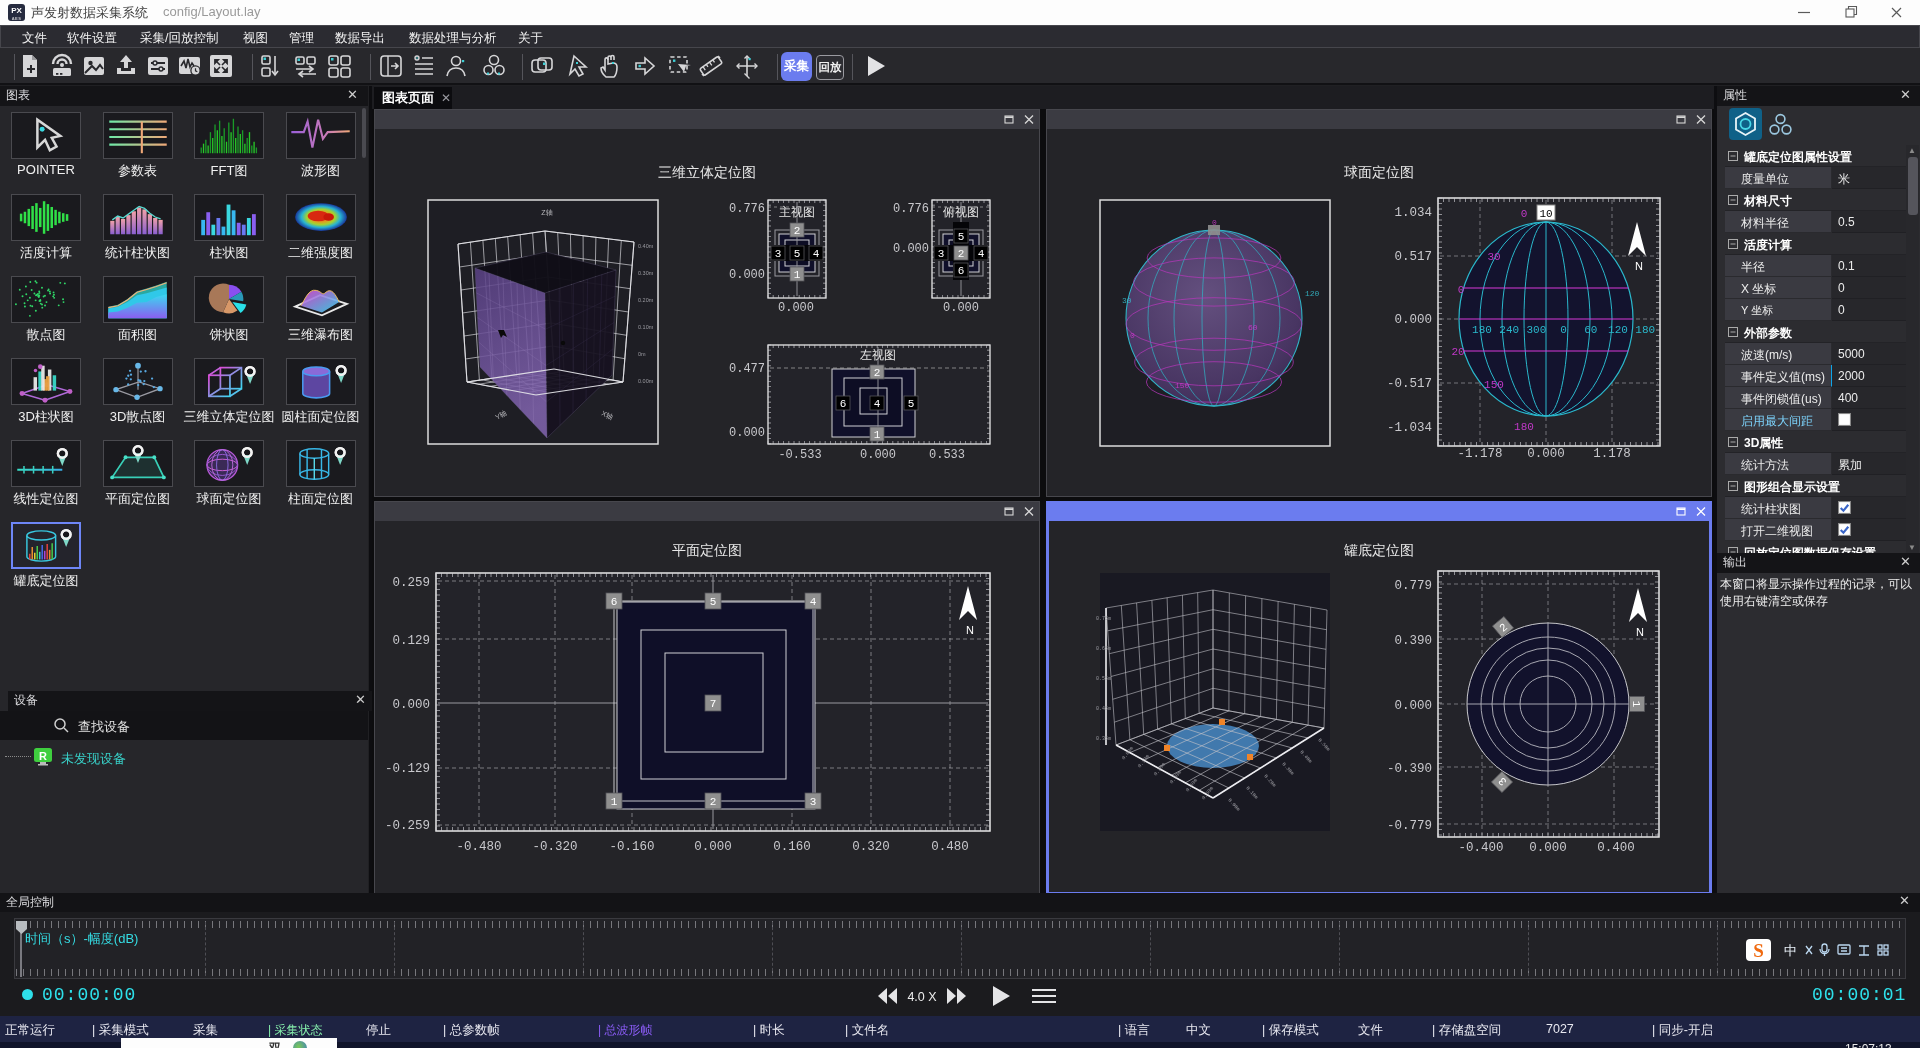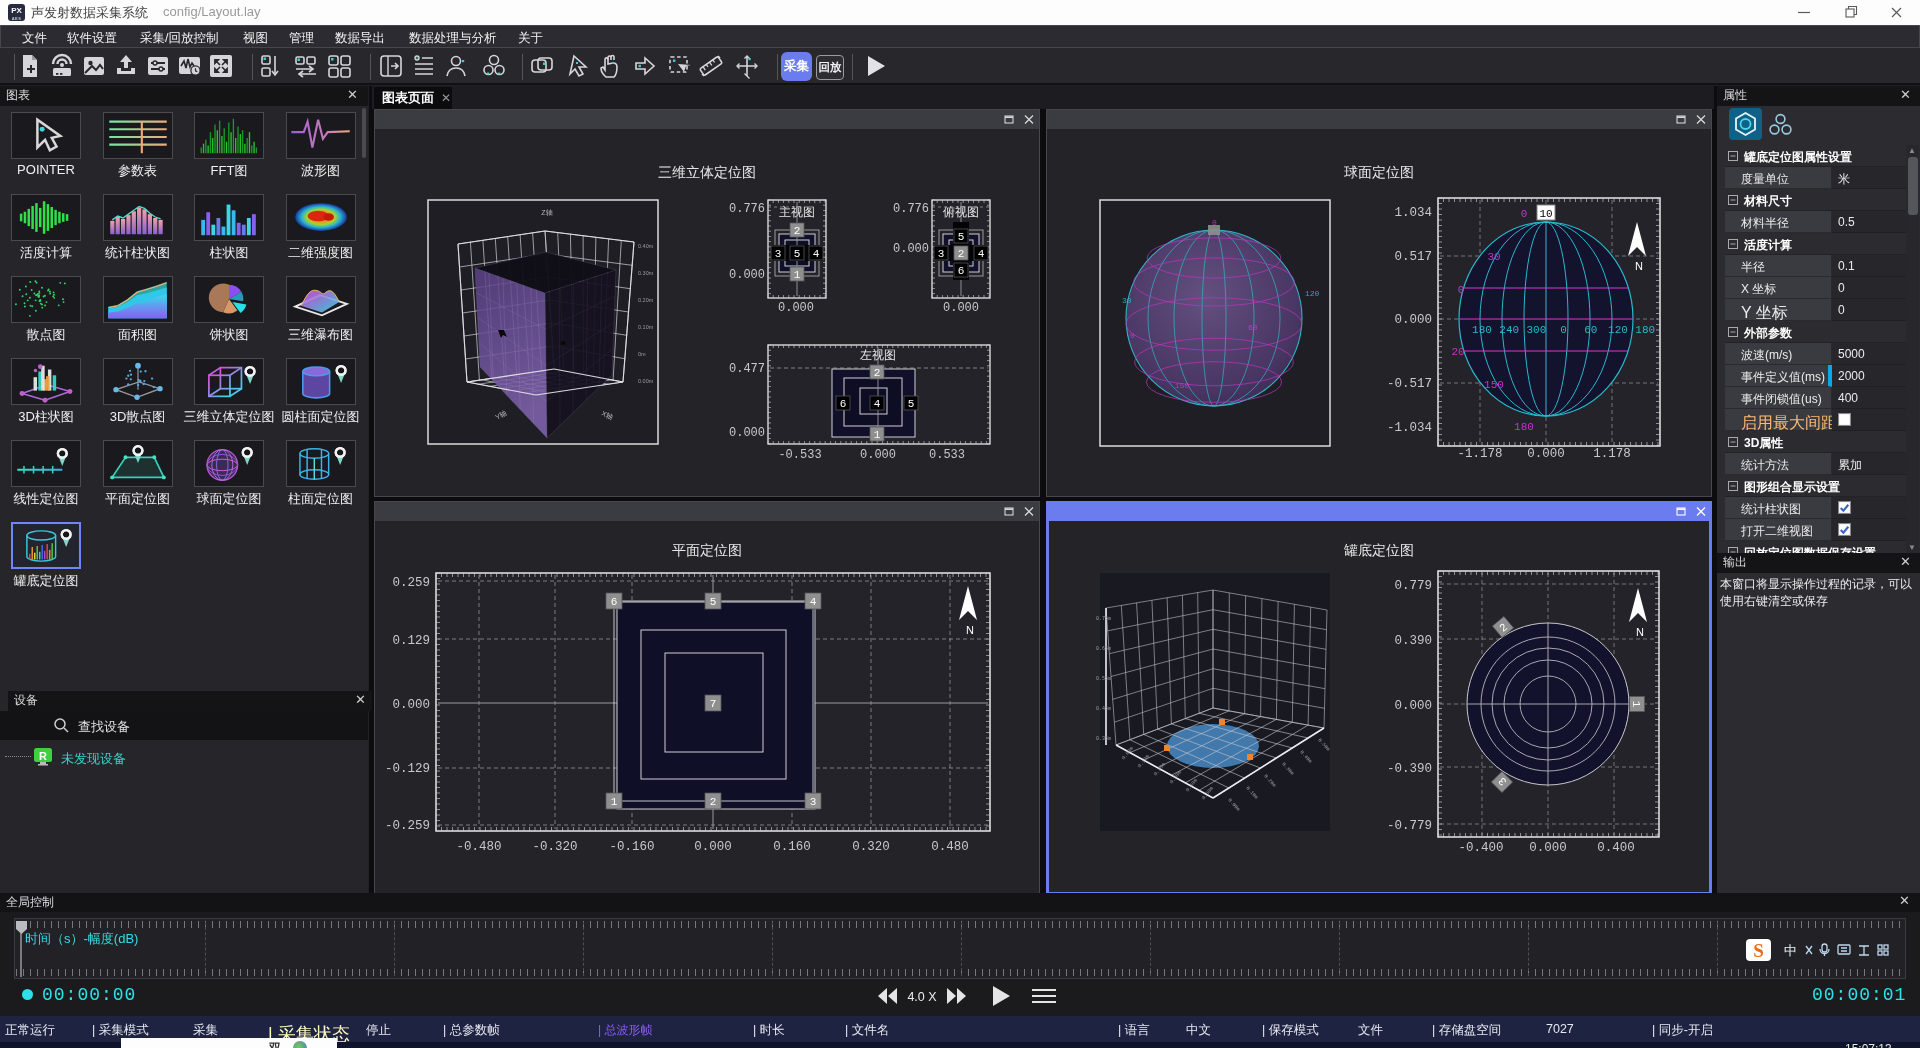--- a/index.html
+++ b/index.html
@@ -2011,52 +2011,52 @@
 <div class="abs" style="left:1832px;top:255px;width:74px;height:22px;background:#27272b;border-bottom:1px solid #202024">
 <div class="abs" style="left:6px;top:4px;font-size:12px;color:#ececec">0.1</div>
         </div>
         <div class="abs" style="left:1725px;top:277px;width:107px;height:22px;background:#3a3a41;border-bottom:1px solid #2a2a2e;border-right:1px solid #2a2a2e">
 <div class="abs" style="left:16px;top:4px;font-size:12px;color:#ececec;white-space:nowrap">X 坐标</div>
         </div>
 <div class="abs" style="left:1832px;top:277px;width:74px;height:22px;background:#27272b;border-bottom:1px solid #202024">
 <div class="abs" style="left:6px;top:4px;font-size:12px;color:#ececec">0</div>
         </div>
         <div class="abs" style="left:1725px;top:299px;width:107px;height:22px;background:#3a3a41;border-bottom:1px solid #2a2a2e;border-right:1px solid #2a2a2e">
-<div class="abs" style="left:16px;top:4px;font-size:16px;color:#ececec;white-space:nowrap">Y 坐标</div>
+<div class="abs" style="left:16px;top:4px;font-size:11px;color:#ececec;white-space:nowrap">Y 坐标</div>
         </div>
 <div class="abs" style="left:1832px;top:299px;width:74px;height:22px;background:#27272b;border-bottom:1px solid #202024">
 <div class="abs" style="left:6px;top:4px;font-size:12px;color:#ececec">0</div>
         </div>
         <div class="abs" style="left:1725px;top:321px;width:181px;height:22px;background:#2c2c30;border-bottom:1px solid #232327">
 <svg class="abs" style="left:3px;top:6px" width="10" height="10" viewBox="0 0 10 10">
             <rect x="0.5" y="0.5" width="9" height="9" fill="none" stroke="#aaa"></rect>
             <line x1="2.5" y1="5" x2="7.5" y2="5" stroke="#aaa"></line>
           </svg>
 <div class="abs" style="left:19px;top:4px;font-size:12px;font-weight:bold;color:#fff;white-space:nowrap">外部参数</div>
         </div>
         <div class="abs" style="left:1725px;top:343px;width:107px;height:22px;background:#3a3a41;border-bottom:1px solid #2a2a2e;border-right:1px solid #2a2a2e">
 <div class="abs" style="left:16px;top:4px;font-size:12px;color:#ececec;white-space:nowrap">波速(m/s)</div>
         </div>
 <div class="abs" style="left:1832px;top:343px;width:74px;height:22px;background:#27272b;border-bottom:1px solid #202024">
 <div class="abs" style="left:6px;top:4px;font-size:12px;color:#ececec">5000</div>
         </div>
-        <div class="abs" style="left:1725px;top:365px;width:107px;height:22px;background:#3a3a41;border-bottom:1px solid #2a2a2e;border-right:4px solid #0ea5e9">
+        <div class="abs" style="left:1725px;top:365px;width:107px;height:22px;background:#3a3a41;border-bottom:1px solid #2a2a2e;border-right:1px solid #0ea5e9">
 <div class="abs" style="left:16px;top:4px;font-size:12px;color:#ececec;white-space:nowrap">事件定义值(ms)</div>
         </div>
 <div class="abs" style="left:1832px;top:365px;width:74px;height:22px;background:#27272b;border-bottom:1px solid #202024">
 <div class="abs" style="left:6px;top:4px;font-size:12px;color:#ececec">2000</div>
         </div>
         <div class="abs" style="left:1725px;top:387px;width:107px;height:22px;background:#3a3a41;border-bottom:1px solid #2a2a2e;border-right:1px solid #2a2a2e">
 <div class="abs" style="left:16px;top:4px;font-size:12px;color:#ececec;white-space:nowrap">事件闭锁值(us)</div>
         </div>
 <div class="abs" style="left:1832px;top:387px;width:74px;height:22px;background:#27272b;border-bottom:1px solid #202024">
 <div class="abs" style="left:6px;top:4px;font-size:12px;color:#ececec">400</div>
         </div>
         <div class="abs" style="left:1725px;top:409px;width:107px;height:22px;background:#3a3a41;border-bottom:1px solid #2a2a2e;border-right:1px solid #2a2a2e">
-<div class="abs" style="left:16px;top:4px;font-size:16px;color:#fdba74;white-space:nowrap">启用最大间距</div>
+<div class="abs" style="left:16px;top:4px;font-size:12px;color:#7dd3fc;white-space:nowrap">启用最大间距</div>
         </div>
 <div class="abs" style="left:1832px;top:409px;width:74px;height:22px;background:#27272b;border-bottom:1px solid #202024">
 <svg class="abs" style="left:6px;top:4px" width="13" height="13" viewBox="0 0 12 12">
             <rect x="0.5" y="0.5" width="11" height="11" fill="#fff" stroke="#888"></rect>
           </svg>
         </div>
         <div class="abs" style="left:1725px;top:431px;width:181px;height:22px;background:#2c2c30;border-bottom:1px solid #232327">
 <svg class="abs" style="left:3px;top:6px" width="10" height="10" viewBox="0 0 10 10">
             <rect x="0.5" y="0.5" width="9" height="9" fill="none" stroke="#aaa"></rect>
             <line x1="2.5" y1="5" x2="7.5" y2="5" stroke="#aaa"></line>
@@ -2165,21 +2165,21 @@
         <line x1="1" y1="2" x2="25" y2="2"></line>
         <line x1="1" y1="8" x2="25" y2="8"></line>
         <line x1="1" y1="14" x2="25" y2="14"></line>
       </g>
     </svg>
     <div class="abs mono" style="left:1812px;top:985px;font-size:18px;color:#2ee0ea;letter-spacing:1px">00:00:01</div>
     <div class="abs" style="left:0;top:1016px;width:1920px;height:26px;background:#1e2342"></div>
     <div class="abs" style="left:5px;top:1022px;font-size:12.5px;color:#e8e8f0;white-space:nowrap">正常运行</div>
     <div class="abs" style="left:92px;top:1022px;font-size:12.5px;color:#e8e8f0;white-space:nowrap">| 采集模式</div>
     <div class="abs" style="left:193px;top:1022px;font-size:12.5px;color:#e8e8f0;white-space:nowrap">采集</div>
-    <div class="abs" style="left:268px;top:1022px;font-size:18px;color:#fef9c3;white-space:nowrap">| 采集状态</div>
+    <div class="abs" style="left:268px;top:1022px;font-size:12px;color:#86efac;white-space:nowrap">| 采集状态</div>
     <div class="abs" style="left:366px;top:1022px;font-size:12.5px;color:#e8e8f0;white-space:nowrap">停止</div>
     <div class="abs" style="left:443px;top:1022px;font-size:12.5px;color:#e8e8f0;white-space:nowrap">| 总参数帧</div>
     <div class="abs" style="left:598px;top:1022px;font-size:12px;color:#8b5cf6;white-space:nowrap">| 总波形帧</div>
     <div class="abs" style="left:753px;top:1022px;font-size:12.5px;color:#e8e8f0;white-space:nowrap">| 时长</div>
     <div class="abs" style="left:845px;top:1022px;font-size:12.5px;color:#e8e8f0;white-space:nowrap">| 文件名</div>
     <div class="abs" style="left:1118px;top:1022px;font-size:12.5px;color:#e8e8f0;white-space:nowrap">| 语言</div>
     <div class="abs" style="left:1186px;top:1022px;font-size:12.5px;color:#e8e8f0;white-space:nowrap">中文</div>
     <div class="abs" style="left:1262px;top:1022px;font-size:12.5px;color:#e8e8f0;white-space:nowrap">| 保存模式</div>
     <div class="abs" style="left:1358px;top:1022px;font-size:12.5px;color:#e8e8f0;white-space:nowrap">文件</div>
     <div class="abs" style="left:1432px;top:1022px;font-size:12.5px;color:#e8e8f0;white-space:nowrap">| 存储盘空间</div>

